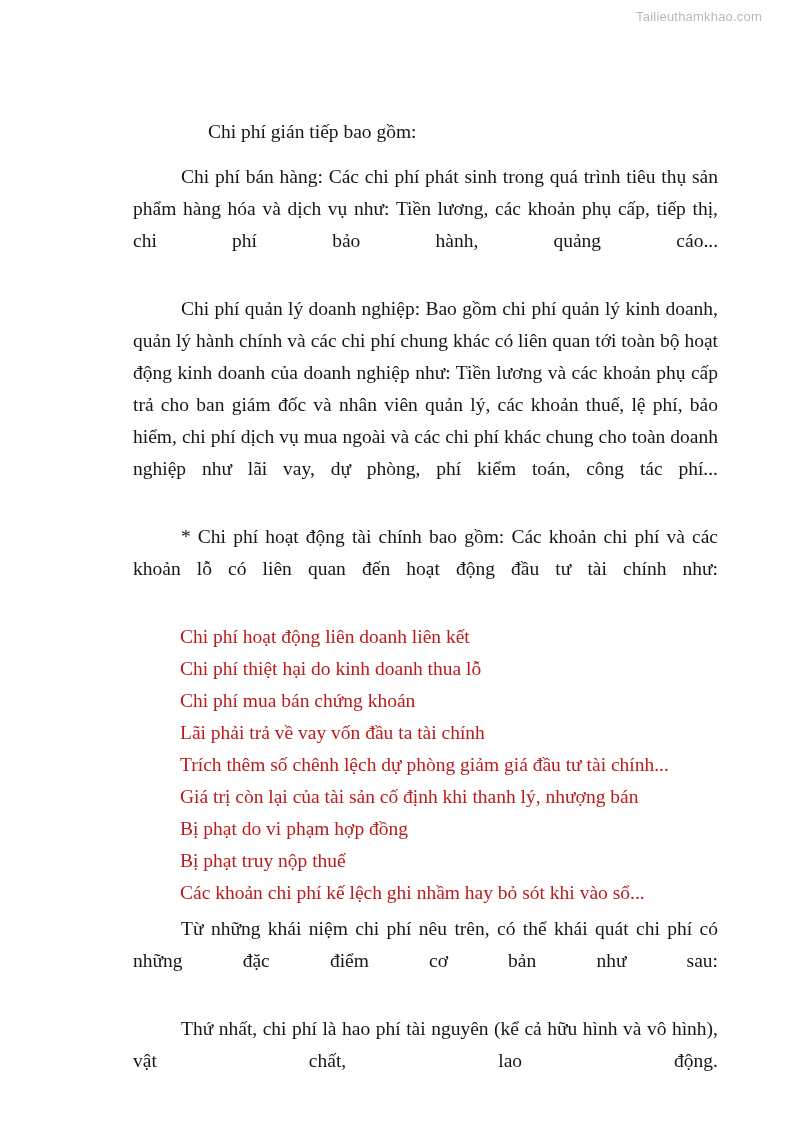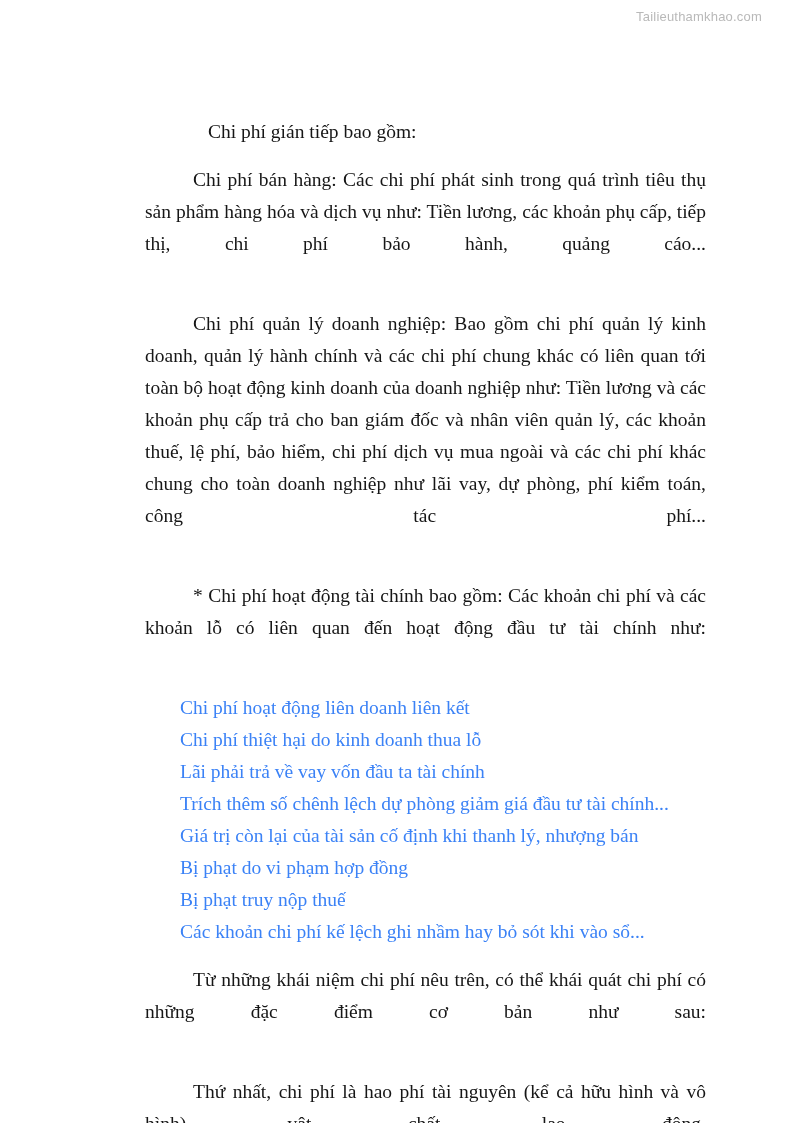--- a/index.html
+++ b/index.html
@@ -36,21 +36,21 @@
     position: absolute;
     left: 129px;
     top: 103px;
     width: 593px;
   }
 
   
   .para {
     font-size: 19.5px;
     line-height: 32px;
-    margin: 16px;
+    margin: 4px;
     text-align: justify;
     text-justify: inter-word;
     color: #161616;
     hyphens: none;
   }
   .para.indent {
     text-indent: 48px;
   }
   
   .para::after {
@@ -58,21 +58,21 @@
     display: inline-block;
     width: 100%;
   }
 
   
   .item {
     font-size: 19.5px;
     line-height: 32px;
     margin: 0;
     padding-left: 51px;
-    color: #3b82f6;
+    color: #b91c1c;
     white-space: nowrap;
   }
   .lead {
     font-size: 19.5px;
     line-height: 32px;
     margin: 13px;
     padding-left: 66px;
     color: #161616;
     white-space: nowrap;
   }
@@ -100,20 +100,21 @@
     <p class="lead">Chi phí gián tiếp bao gồm:</p>
 
     <p class="para indent">Chi phí bán hàng: Các chi phí phát sinh trong quá trình tiêu thụ sản phẩm hàng hóa và dịch vụ như: Tiền lương, các khoản phụ cấp, tiếp thị, chi phí bảo hành, quảng cáo...</p>
 
     <p class="para indent">Chi phí quản lý doanh nghiệp: Bao gồm chi phí quản lý kinh doanh, quản lý hành chính và các chi phí chung khác có liên quan tới toàn bộ hoạt động kinh doanh của doanh nghiệp như: Tiền lương và các khoản phụ cấp trả cho ban giám đốc và nhân viên quản lý, các khoản thuế, lệ phí, bảo hiểm, chi phí dịch vụ mua ngoài và các chi phí khác chung cho toàn doanh nghiệp như lãi vay, dự phòng, phí kiểm toán, công tác phí...</p>
 
     <p class="para indent">* Chi phí hoạt động tài chính bao gồm: Các khoản chi phí và các khoản lỗ có liên quan đến hoạt động đầu tư tài chính như:</p>
 
     <p class="item">Chi phí hoạt động liên doanh liên kết</p>
     <p class="item">Chi phí thiệt hại do kinh doanh thua lỗ</p>
+    <p class="item">Chi phí mua bán chứng khoán</p>
     <p class="item">Lãi phải trả về vay vốn đầu ta tài chính</p>
     <p class="item">Trích thêm số chênh lệch dự phòng giảm giá đầu tư tài chính...</p>
 
 
     <p class="item">Giá trị còn lại của tài sản cố định khi thanh lý, nhượng bán</p>
     <p class="item">Bị phạt do vi phạm hợp đồng</p>
     <p class="item">Bị phạt truy nộp thuế</p>
     <p class="item">Các khoản chi phí kế lệch ghi nhầm hay bỏ sót khi vào sổ...</p>
 
     <p class="para indent">Từ những khái niệm chi phí nêu trên, có thể khái quát chi phí có những đặc điểm cơ bản như sau:</p>

